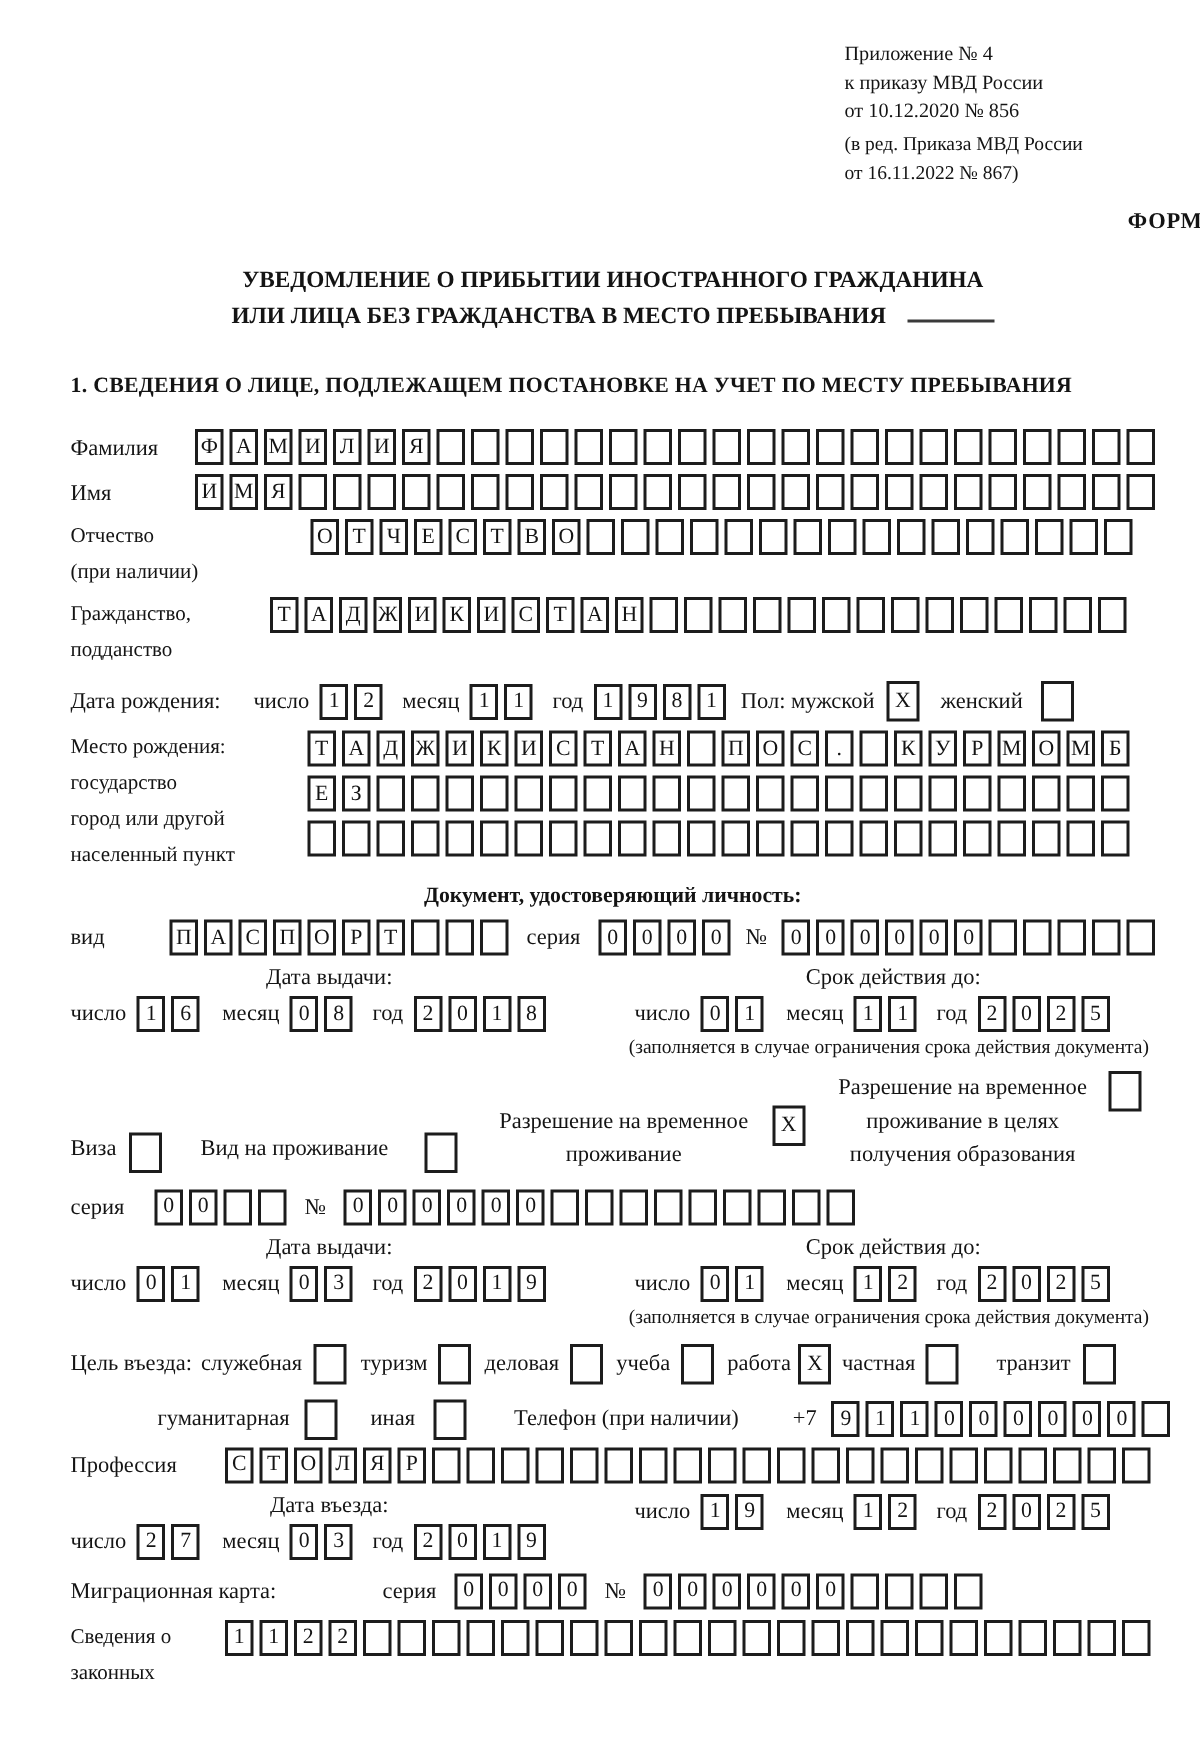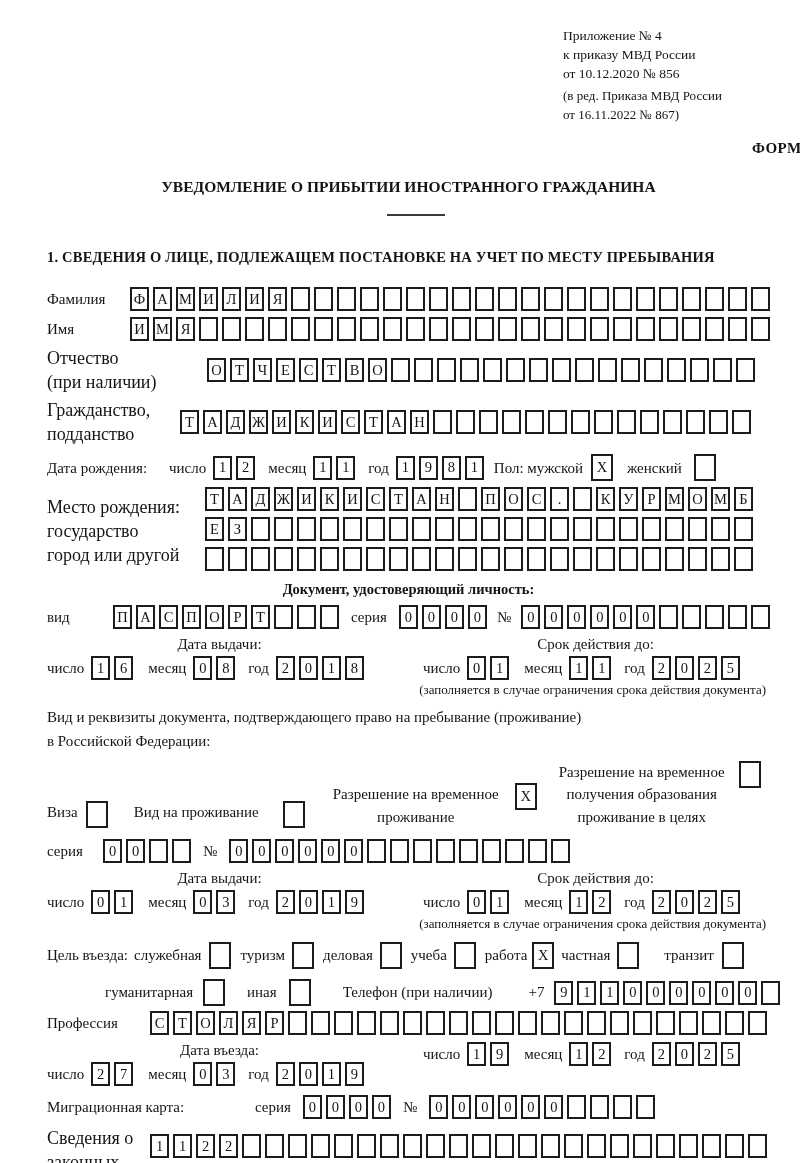--- a/index.html
+++ b/index.html
@@ -10,23 +10,23 @@
   .hdr-block { margin-left: 516px; width: 250px; }
   .hdr-line { font-size: 13.5px; line-height: 1.42; white-space: nowrap; }
   .hdr-rev  { font-size: 13px;  line-height: 1.42; white-space: nowrap; }
   .forma { font-weight: bold; font-size: 15px; text-align: right; margin-top: 16px; letter-spacing: .5px; }
 
   .title { text-align: center; font-weight: bold; font-size: 15.5px; line-height: 1.55; margin-top: 18px; }
   .blank-line { display: inline-block; width: 58px; border-bottom: 2px solid #3a3a3a; height: 12px; margin-left: 14px; }
 
   .sec-head { font-weight: bold; font-size: 14.5px; margin-top: 26px; margin-bottom: 20px; letter-spacing: .2px; }
 
-  .frow { display: flex; align-items: center; margin-bottom: 4px; }
+  .frow { display: flex; align-items: flex-start; margin-bottom: 4px; }
   .lbl { font-size: 15px; line-height: 26px; white-space: nowrap; flex: none; }
-  .lblcol { font-size: 18px; line-height: 24px; flex: none; }
+  .lblcol { font-size: 14px; line-height: 24px; flex: none; }
   .cells { display: inline-flex; gap: 4px; flex: none; }
   .cell { width: 19px; height: 24px; border: 2px solid #1c1c1c; display: inline-flex; align-items: center;
           justify-content: center; font-size: 14.5px; flex: none; background: #fff; }
   .cb .cell { width: 22px; height: 27px; }
   .rowgap { margin-bottom: 6px; }
 
   .dategrp { display: inline-flex; align-items: center; gap: 7px; }
   .dategrp .lbl { line-height: 24px; }
   .tc { display: flex; margin-top: 6px; }
   .tc-l { width: 362px; }
@@ -53,21 +53,21 @@
     <div class="hdr-line">Приложение № 4</div>
     <div class="hdr-line">к приказу МВД России</div>
     <div class="hdr-line">от 10.12.2020 № 856</div>
     <div class="hdr-rev" style="margin-top:4px">(в ред. Приказа МВД России</div>
     <div class="hdr-rev">от 16.11.2022 № 867)</div>
     <div class="forma">ФОРМА</div>
   </div>
 
   <div class="title">
     <div>УВЕДОМЛЕНИЕ О ПРИБЫТИИ ИНОСТРАННОГО ГРАЖДАНИНА</div>
-    <div><span class="blank-line"></span></div>
+    <div><span>ИЛИ ЛИЦА БЕЗ ГРАЖДАНСТВА В МЕСТО ПРЕБЫВАНИЯ</span><span class="blank-line"></span></div>
   </div>
 
   <div class="sec-head">1. СВЕДЕНИЯ О ЛИЦЕ, ПОДЛЕЖАЩЕМ ПОСТАНОВКЕ НА УЧЕТ ПО МЕСТУ ПРЕБЫВАНИЯ</div>
 
   <div class="frow">
     <span class="lbl" style="width:83px">Фамилия</span>
     <span class="cells">
         <span class="cell">Ф</span>
         <span class="cell">А</span>
         <span class="cell">М</span>
@@ -229,20 +229,21 @@
     <span class="cells cb" style="margin-left:12px">
         <span class="cell"></span>
       </span>
   </div>
 
   <div class="frow" style="margin-top:6px">
     <span class="lblcol" style="width:158px">
       <div>Место рождения:</div>
       <div>государство</div>
       <div>город или другой</div>
+      <div>населенный пункт</div>
     </span>
     <span>
       <div class="cells rowgap">
           <span class="cell">Т</span>
           <span class="cell">А</span>
           <span class="cell">Д</span>
           <span class="cell">Ж</span>
           <span class="cell">И</span>
           <span class="cell">К</span>
           <span class="cell">И</span>
@@ -399,24 +400,20 @@
             <span class="cell">2</span>
             <span class="cell">0</span>
             <span class="cell">2</span>
             <span class="cell">5</span>
           </span>
       </span>
     </div>
   </div>
   <div class="note">(заполняется в случае ограничения срока действия документа)</div>
 
-  <div class="intro">
-    <div>Вид и реквизиты документа, подтверждающего право на пребывание (проживание)</div>
-    <div>в Российской Федерации:</div>
-  </div>
 
   <div class="opts">
     <div class="opt">
       <span class="opt-label">Виза</span>
       <span class="cells cb" style="margin-left:8px">
           <span class="cell"></span>
         </span>
     </div>
     <div class="opt" style="margin-left:26px">
       <span class="opt-label">Вид на проживание</span>
@@ -429,22 +426,22 @@
         <div>Разрешение на временное</div>
         <div>проживание</div>
       </span>
       <span class="cells cb" style="margin-left:16px">
           <span class="cell">X</span>
         </span>
     </div>
     <div class="opt" style="margin-left:22px">
       <span class="opt-label">
         <div>Разрешение на временное</div>
+        <div>проживание в целях</div>
         <div>получения образования</div>
-        <div>проживание в целях</div>
       </span>
       <span class="cells cb" style="margin-left:14px">
           <span class="cell"></span>
         </span>
     </div>
   </div>
 
   <div class="frow" style="align-items:center;margin-top:6px">
     <span class="lbl" style="width:56px">серия</span>
     <span class="cells">

